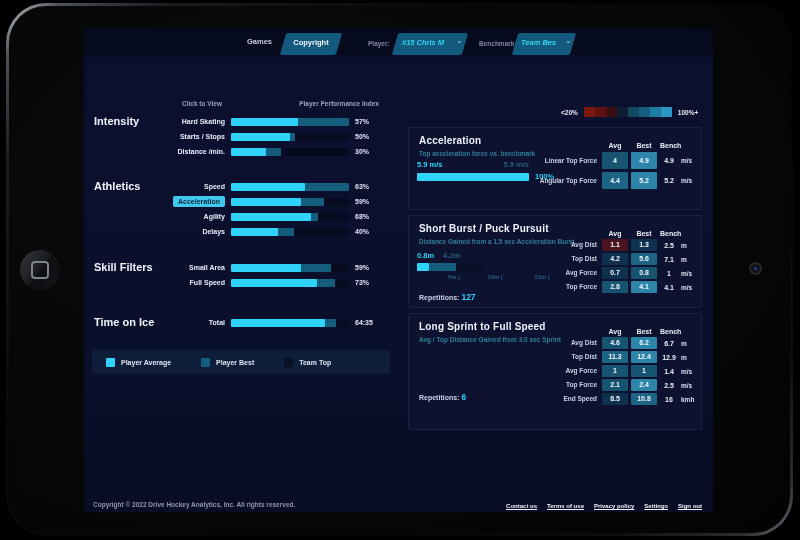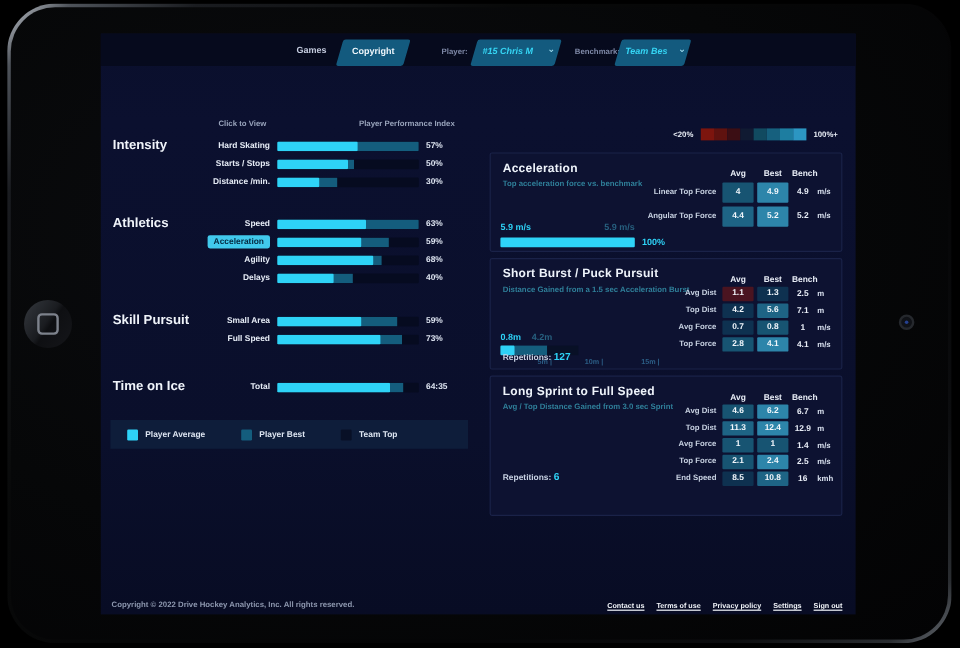--- a/index.html
+++ b/index.html
@@ -64,21 +64,21 @@
   .scale{position:absolute;left:477px;top:79px;display:flex;align-items:center;gap:6px;}
   .scale-label{font-size:6.5px;font-weight:bold;color:#e8edf5;}
   .scale-blocks{display:flex;}
   .sblock{width:11px;height:10px;}
 
   
   .card{position:absolute;left:324px;width:294px;background:#0d1231;border:1px solid #1a2248;
         border-radius:2px;box-sizing:border-box;}
   .card-title{position:absolute;left:10px;top:7px;font-size:10px;font-weight:bold;color:#eef3fa;letter-spacing:.2px;}
   .card-sub{position:absolute;left:10px;top:22px;font-size:6.5px;font-weight:bold;color:#2f7f99;}
-  .gauge{position:absolute;left:8px;width:160px;margin-top:25px;}
+  .gauge{position:absolute;left:8px;width:160px;}
   .gauge-labels{display:flex;align-items:center;height:10px;margin-bottom:3px;gap:9px;}
   .gauge-labels.spread{justify-content:space-between;width:112px;gap:0;}
   .g-primary{font-size:7.5px;font-weight:bold;color:#2ed3f7;}
   .g-secondary{font-size:7.5px;font-weight:bold;color:#27607f;}
   .gauge-bar-row{display:flex;align-items:center;gap:6px;}
   .gauge-bar{display:flex;height:8px;}
   .gseg{height:8px;}
   .gseg.cyan{background:#2ed3f7;border-radius:1px;}
   .gseg.best{background:#145d7d;}
   .gseg.track{background:#081026;}
@@ -203,21 +203,21 @@
           <div class="prow">
             <span class="plabel">Delays</span>
             <div class="pbar">
               <div class="seg best" style="left: 0px; width: 53%;"></div>
               <div class="seg avg" style="left: 0px; width: 40%;"></div>
             </div>
             <span class="pval">40%</span>
           </div>
         </div>
         <div class="section" style="top: 232px;">
-          <div class="section-title">Skill Pursuit</div>
+          <div class="section-title">Skill Filters</div>
           <div class="prow">
             <span class="plabel">Small Area</span>
             <div class="pbar">
               <div class="seg best" style="left: 0px; width: 85%;"></div>
               <div class="seg avg" style="left: 0px; width: 59%;"></div>
             </div>
             <span class="pval">59%</span>
           </div>
           <div class="prow">
             <span class="plabel">Full Speed</span>

